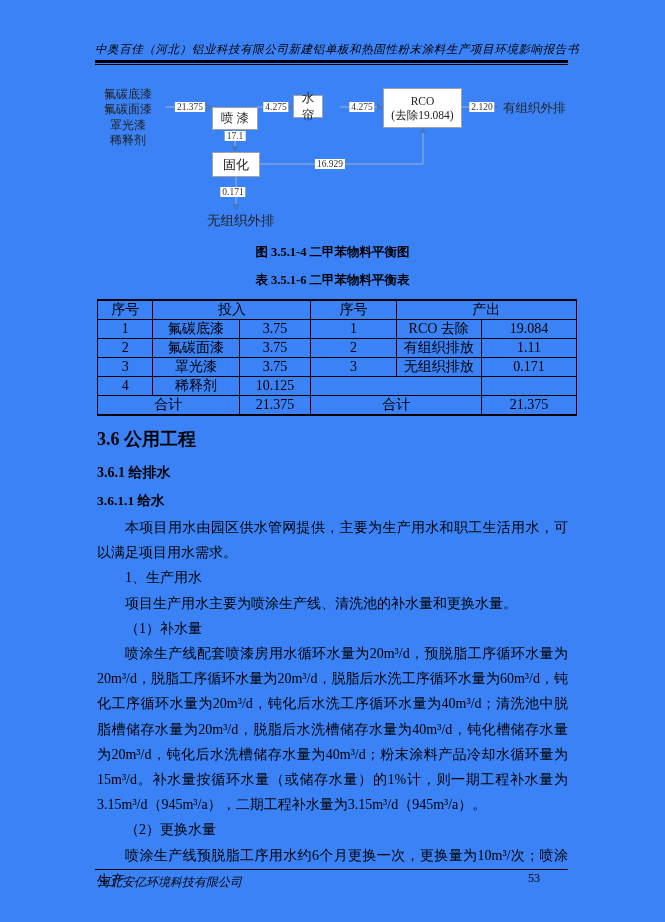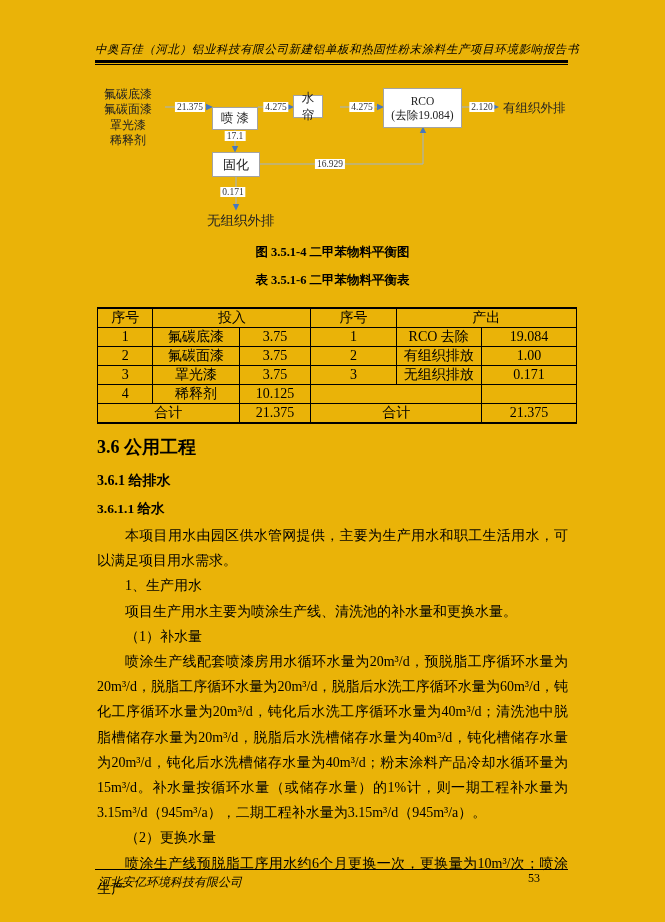--- a/index.html
+++ b/index.html
@@ -1,39 +1,39 @@
 <!DOCTYPE html>
 <html><head>
 <meta charset="utf-8">
 <style>
   * { margin:0; padding:0; box-sizing:border-box; }
   html,body { background:#ffffff; }
   body { font-family:"Liberation Serif","DejaVu Serif",serif; color:#111; }
-  .page { position:relative; width:665px; height:922px; background:#eab308; overflow:hidden; }
+  .page { position:relative; width:665px; height:922px; background:#3b82f6; overflow:hidden; }
 
   
   .hdr { position:absolute; left:95px; top:42px; width:473px; }
   .hdr-text { font-style:italic; font-size:11.5px; letter-spacing:0.6px; white-space:nowrap; text-align:center; color:#000; }
   .hdr-rule-thick { margin-top:3px; height:2.5px; background:#000; }
   .hdr-rule-thin { margin-top:1.5px; height:1px; background:#000; }
 
   
   .diagram { position:absolute; left:0; top:85px; width:665px; height:152px; }
   .diagram svg { position:absolute; left:0; top:0; }
   .dg-inputs { position:absolute; left:95px; top:2px; width:66px; text-align:center; font-size:12px; line-height:15.3px; color:#222; }
   .dg-box { position:absolute; border:1px solid #a3a3a3; background:#fff; display:flex; align-items:center; justify-content:center; text-align:center; font-size:12.5px; color:#222; }
   .dg-box.rco { flex-direction:column; font-size:11.5px; line-height:14px; }
   .dg-num { position:absolute; font-size:9.5px; color:#333; background:#fff; padding:0 2px; transform:translate(-50%,-50%); }
   .dg-endlabel { position:absolute; font-size:12.5px; color:#222; white-space:nowrap; }
 
   
   .content { position:absolute; left:97px; top:244px; width:471px; }
   .caption { text-align:center; font-weight:bold; font-size:12.5px; color:#000; }
   .caption.fig { margin-bottom:11px; }
-  .caption.tbl { margin-bottom:18px; }
+  .caption.tbl { margin-bottom:10px; }
 
   table.balance { border-collapse:collapse; width:480px; margin:0 auto; font-size:14px; color:#000;
                   border-top:2.2px solid #000; border-bottom:2.2px solid #000; }
   table.balance th, table.balance td { border:1px solid #000; text-align:center; height:17.5px; padding:0 2px; font-weight:normal; }
   table.balance thead th { border-bottom:1.2px solid #000; }
 
   h1.sec { font-size:18px; font-weight:bold; margin-top:11px; color:#000; }
   h2.sec { font-size:14px; font-weight:bold; margin-top:13px; color:#000; }
   h3.sec { font-size:13.5px; font-weight:bold; margin-top:10px; color:#000; }
 
@@ -135,21 +135,21 @@
           <td>1</td>
           <td>RCO 去除</td>
           <td>19.084</td>
         </tr>
         <tr>
           <td>2</td>
           <td>氟碳面漆</td>
           <td>3.75</td>
           <td>2</td>
           <td>有组织排放</td>
-          <td>1.00</td>
+          <td>1.11</td>
         </tr>
         <tr>
           <td>3</td>
           <td>罩光漆</td>
           <td>3.75</td>
           <td>3</td>
           <td>无组织排放</td>
           <td>0.171</td>
         </tr>
         <tr>

